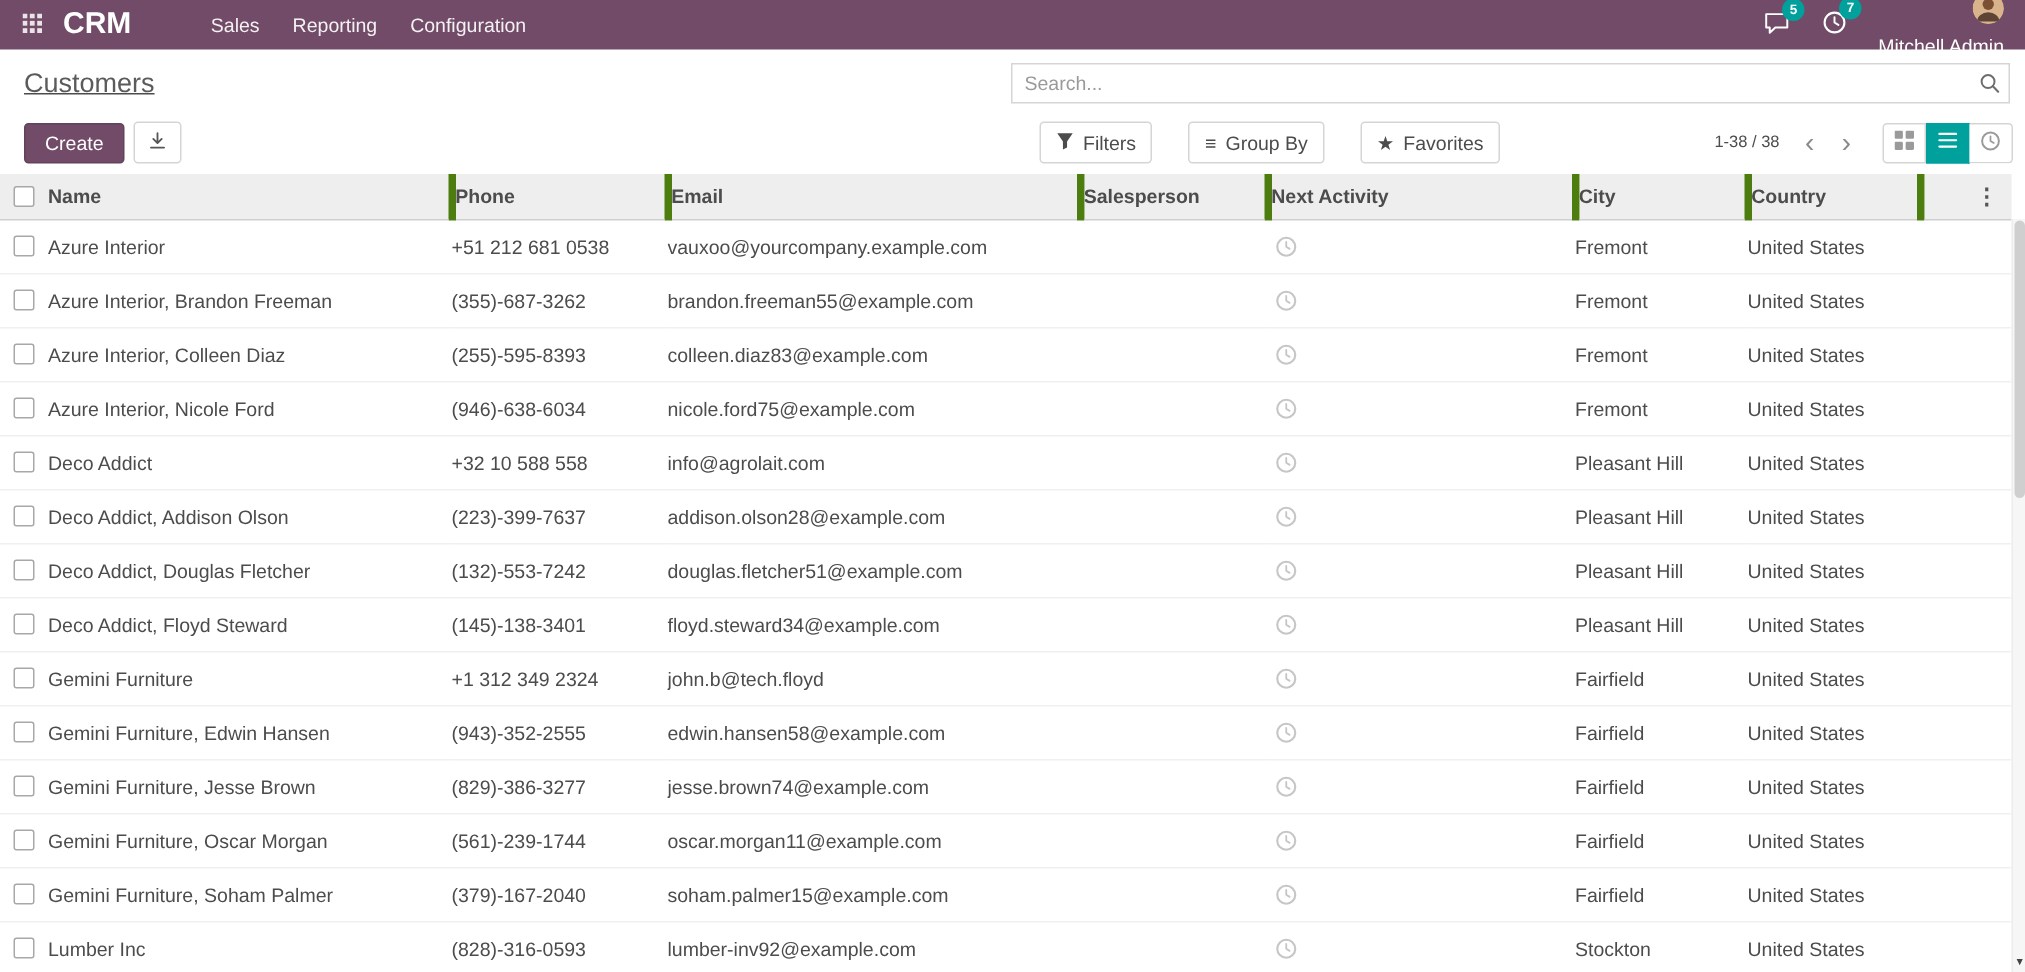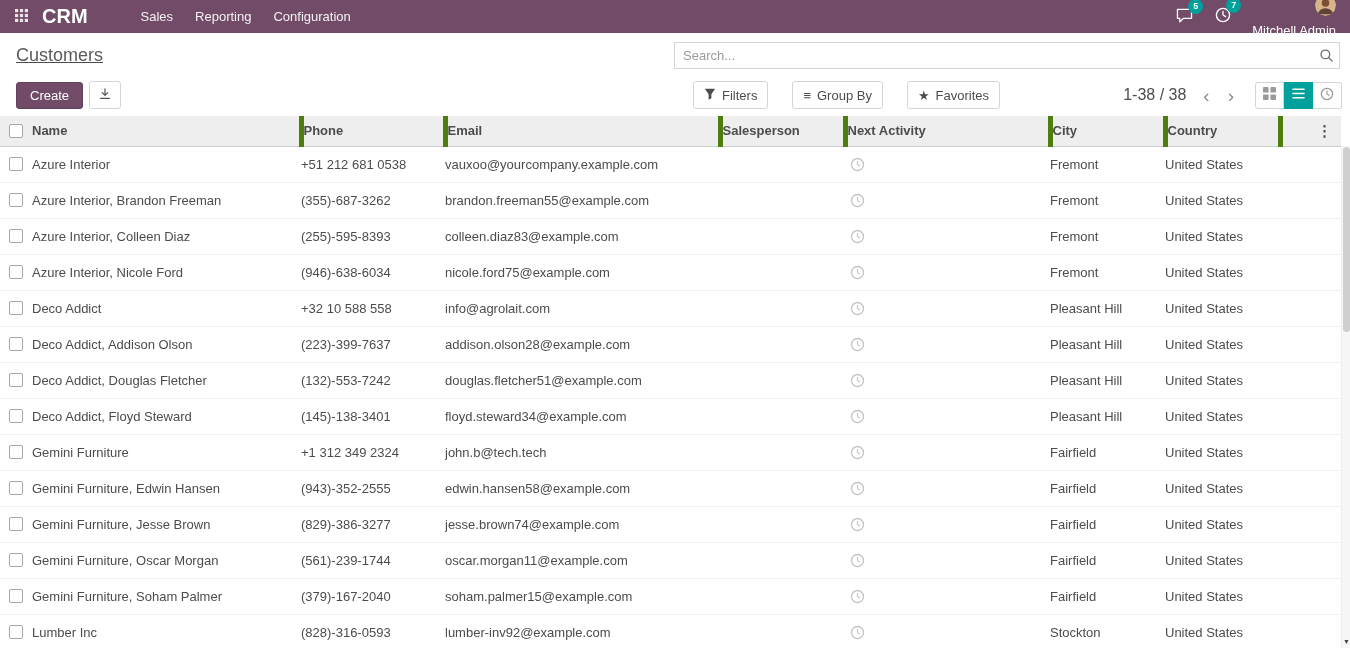--- a/index.html
+++ b/index.html
@@ -67,21 +67,21 @@
     font: 13px "Liberation Sans", sans-serif;
     border: 1px solid #d5d5d5; background: #fff; color: #4c4c4c;
     border-radius: 3px; padding: 6px 10px; cursor: pointer;
     display: inline-flex; align-items: center; gap: 6px; line-height: 1;
   }
   .btn-primary { background: var(--primary, #714B67); border-color: #63425b; color: #fff; padding: 6px 13px; }
   .export-btn { margin-left: 6px; padding: 5px 8px; }
   .filter-group { position: absolute; left: 693px; display: flex; gap: 24px; }
   .btn .glyph { font-size: 13px; color: #4c4c4c; }
   .pager-area { position: absolute; right: 8px; display: flex; align-items: center; }
-  .pager-text { font-size: 16px; margin-right: 8px; color: #4c4c4c; }
+  .pager-text { font-size: 11px; margin-right: 8px; color: #4c4c4c; }
   .pg-btn { border: none; background: none; font-size: 19px; color: #8a8a8a; padding: 0 9px; cursor: pointer; line-height: 1; }
   .switcher { display: flex; margin-left: 12px; }
   .sw-btn {
     width: 29px; height: 27px; border: 1px solid #d5d5d5; background: #fff;
     display: flex; align-items: center; justify-content: center; cursor: pointer; color: #9a9a9a;
   }
   .sw-btn + .sw-btn { border-left: none; }
   .sw-btn:first-child { border-radius: 3px 0 0 3px; }
   .sw-btn:last-child { border-radius: 0 3px 3px 0; }
   .sw-btn.active { background: var(--accent, #00A09D); border-color: var(--accent, #00A09D); color: #fff; }
@@ -447,21 +447,21 @@
     <td>Pleasant Hill</td>
     <td>United States</td>
     <td></td>
   </tr>
           <tr>
     <td class="cb-cell">
       <div class="checkbox"></div>
     </td>
     <td>Gemini Furniture</td>
     <td>+1 312 349 2324</td>
-    <td>john.b@tech.tech</td>
+    <td>john.b@tech.floyd</td>
     <td></td>
     <td class="activity-cell">
       <span>
         <svg width="15" height="15" viewBox="0 0 16 16">
           <circle cx="8" cy="8" r="6.4" fill="none" stroke="currentColor" stroke-width="1.5"></circle>
           <path d="M8 4.6 V8 l2.4 1.5" fill="none" stroke="currentColor" stroke-width="1.3" stroke-linecap="round"></path>
         </svg>
       </span>
     </td>
     <td>Fairfield</td>

